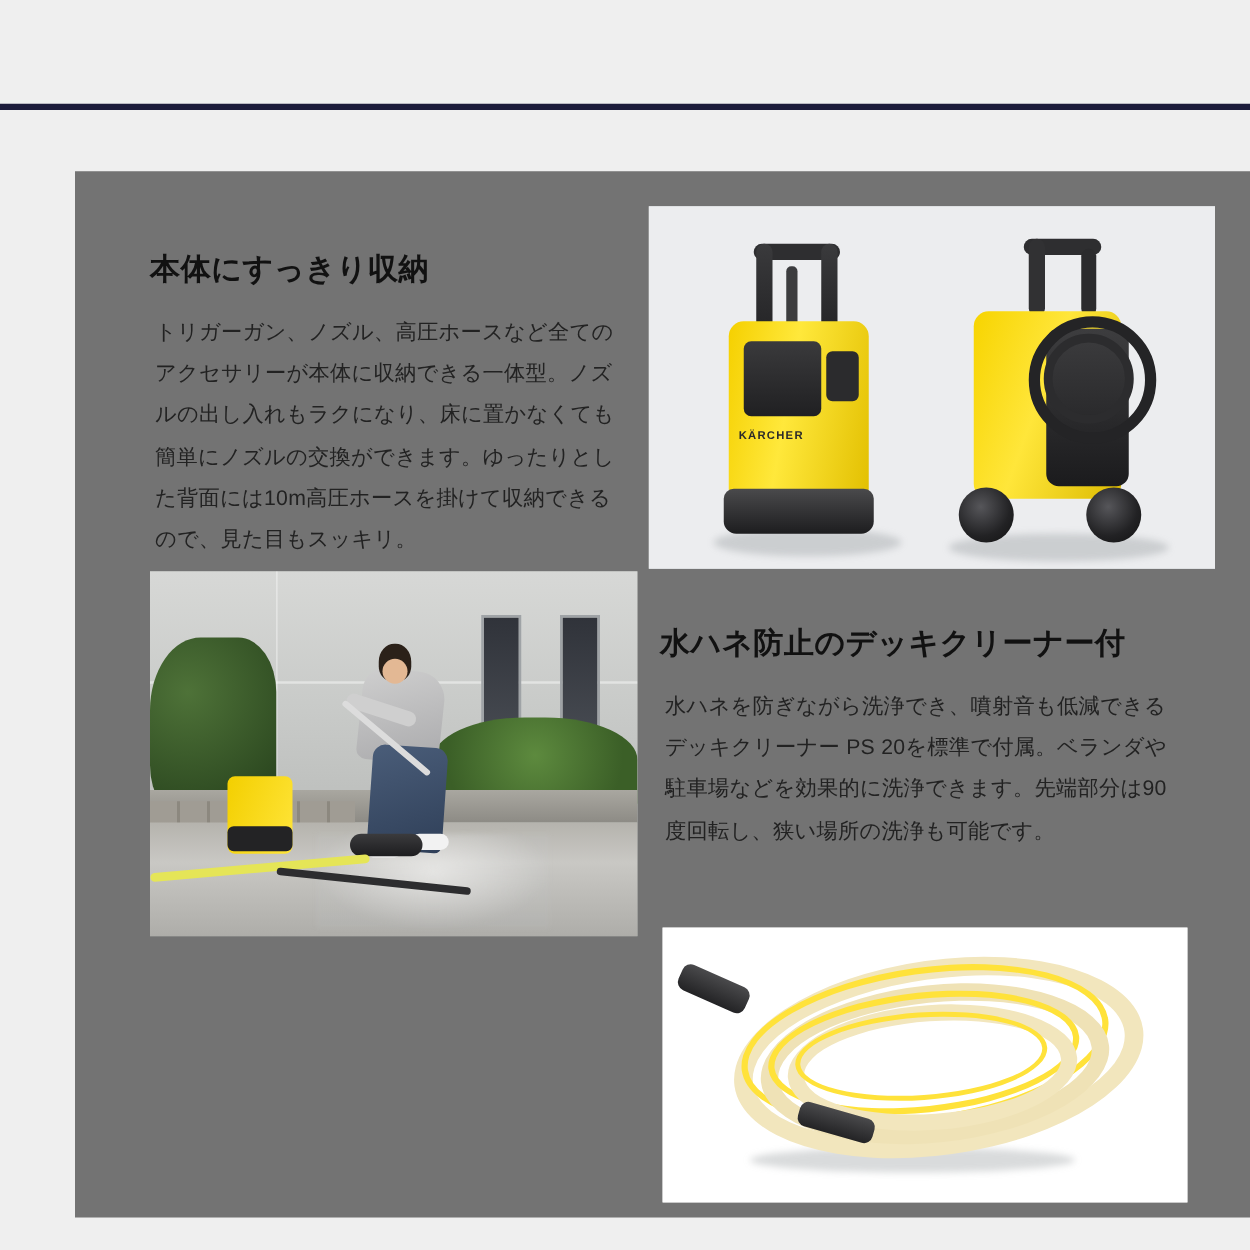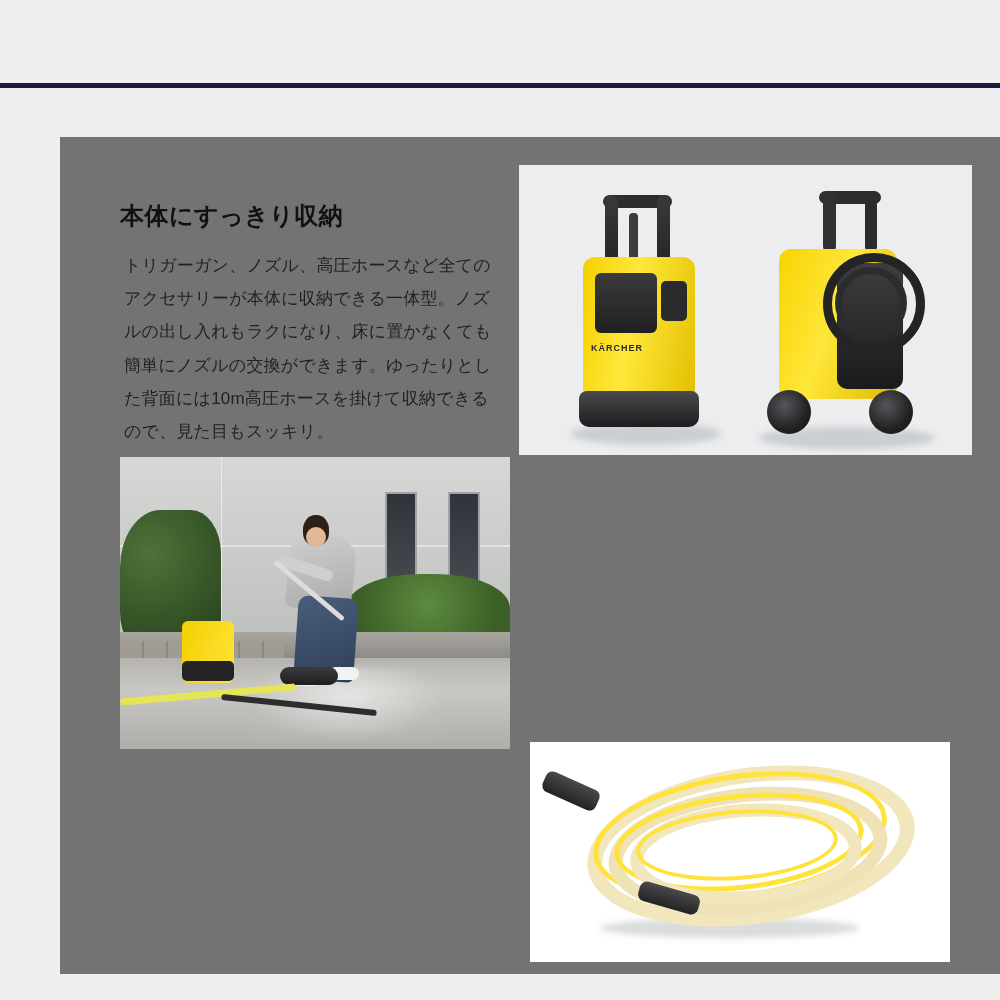--- a/index.html
+++ b/index.html
@@ -482,20 +482,24 @@
         <div class="ps-person-legs"></div>
         <div class="ps-shoe1"></div>
         <div class="ps-shoe2"></div>
         <div class="ps-lance"></div>
         <div class="ps-deck"></div>
         <div class="ps-hose"></div>
         <div class="ps-hose2"></div>
       </div>
     </div>
 
+    <div class="sec2-text">
+      <h2 class="sec-title">水ハネ防止のデッキクリーナー付</h2>
+      <p class="sec-body">水ハネを防ぎながら洗浄でき、噴射音も低減できるデッキクリーナー PS 20を標準で付属。ベランダや駐車場などを効果的に洗浄できます。先端部分は90度回転し、狭い場所の洗浄も可能です。</p>
+    </div>
 
 
     <div class="sec3-img">
       <div class="hose-scene">
         <div class="shadow-ellipse" style="left:70px; top:176px; width:260px; height:20px;"></div>
 
         <div class="hose-ring" style="left:56px; top:26px; width:300px; height:126px; border-width:15px; border-color:#f2e6bd; transform:rotate(-8deg);"></div>
         <div class="hose-ring" style="left:62px; top:32px; width:286px; height:114px; border-width:5px; border-color:#ffe23a; transform:rotate(-8deg);"></div>
 
         <div class="hose-ring" style="left:78px; top:46px; width:252px; height:98px; border-width:14px; border-color:#efe2b6; transform:rotate(-6deg);"></div>

